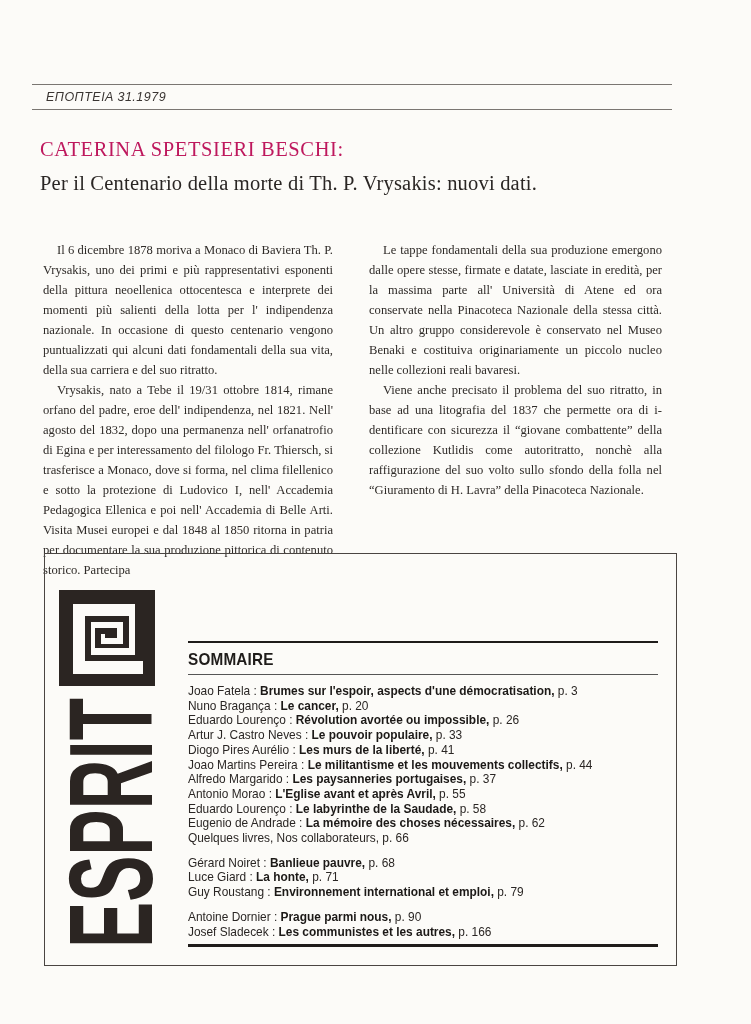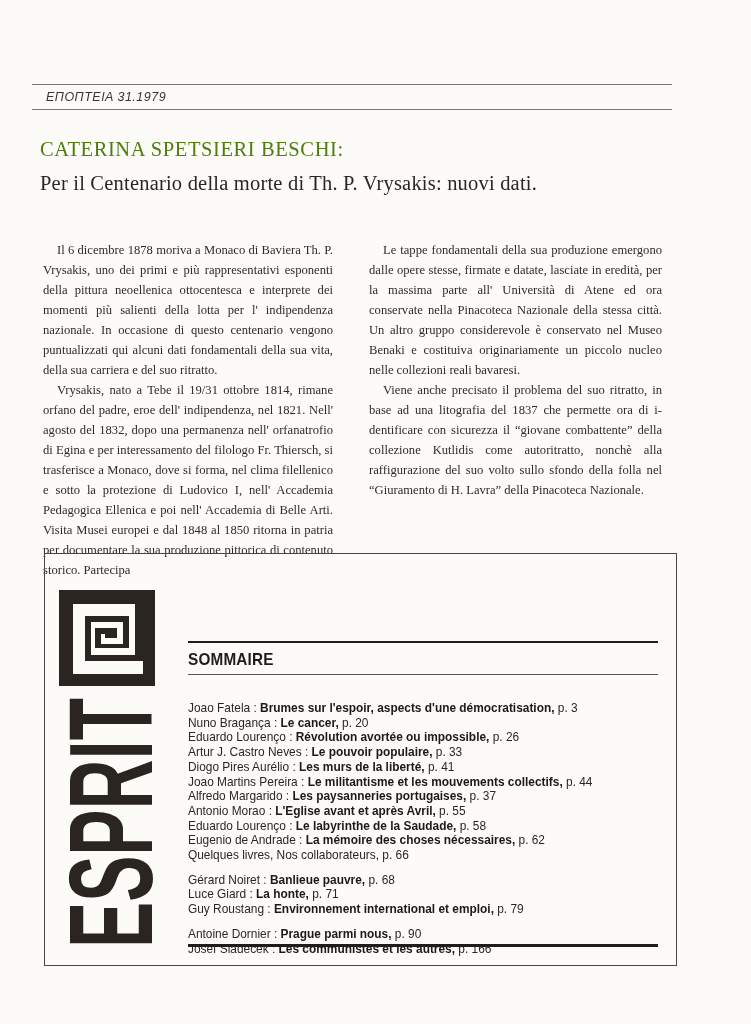--- a/index.html
+++ b/index.html
@@ -11,21 +11,21 @@
     .rule { position: absolute; left: 32px; width: 640px; height: 0; border-top: 1px solid #7a7672; }
     #rule-top { top: 84px; }
     #rule-bottom { top: 109px; }
     .running-head {
       position: absolute; left: 46px; top: 90px;
       font-family: "Liberation Sans", sans-serif; font-style: italic;
       font-size: 12.5px; letter-spacing: 0.5px; color: #3a3532;
     }
     .author {
       position: absolute; left: 40px; top: 138px;
-      font-size: 20.5px; letter-spacing: 0.6px; color: #4d7c0f;
+      font-size: 20.5px; letter-spacing: 0.6px; color: #be185d;
     }
     .title {
       position: absolute; left: 40px; top: 172px;
       font-size: 20.5px; letter-spacing: 0.2px; color: #2a2624;
     }
     .col {
       position: absolute; top: 240px; width: 290px;
       font-size: 12.6px; line-height: 20px; text-align: justify; color: #2e2a27;
       hyphens: manual;
     }
@@ -40,21 +40,21 @@
     }
     .logo { position: absolute; left: 59px; top: 590px; width: 96px; height: 360px; }
     .sommaire { position: absolute; left: 188px; top: 641px; width: 470px; }
     .thick { border-top: 2.5px solid #1f1c1a; }
     .thin { border-top: 1px solid #555; margin-top: 4px; }
     .sommaire-title {
       font-family: "Liberation Sans", sans-serif; font-weight: bold;
       font-size: 17px; letter-spacing: 0.2px; margin-top: 7px; transform: scaleX(0.9); transform-origin: left;
       color: #1f1c1a;
     }
-    .toc { margin-top: 26px; font-family: "Liberation Sans", sans-serif; font-size: 11.9px; line-height: 14.7px; color: #2a2624; }
+    .toc { margin-top: 9px; font-family: "Liberation Sans", sans-serif; font-size: 11.9px; line-height: 14.7px; color: #2a2624; }
     .toc .entry { white-space: nowrap; }
     .toc .gap { height: 10px; }
     .toc b { font-weight: bold; color: #1c1917; }
     .bottom-rule { position: absolute; left: 188px; top: 944px; width: 470px; border-top: 3px solid #1f1c1a; }
     .page-number { position: absolute; left: 40px; top: 1030px; font-size: 16px; color: #4d7c0f; }
   </style>
 </head>
 <body>
 
 <div class="rule" id="rule-top"></div>

